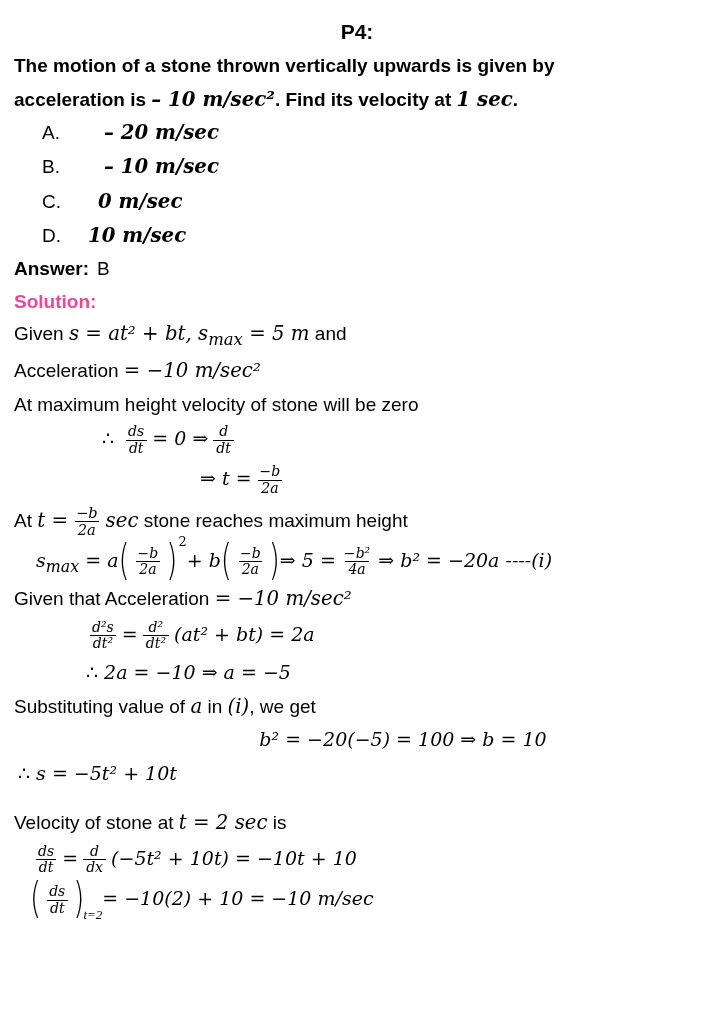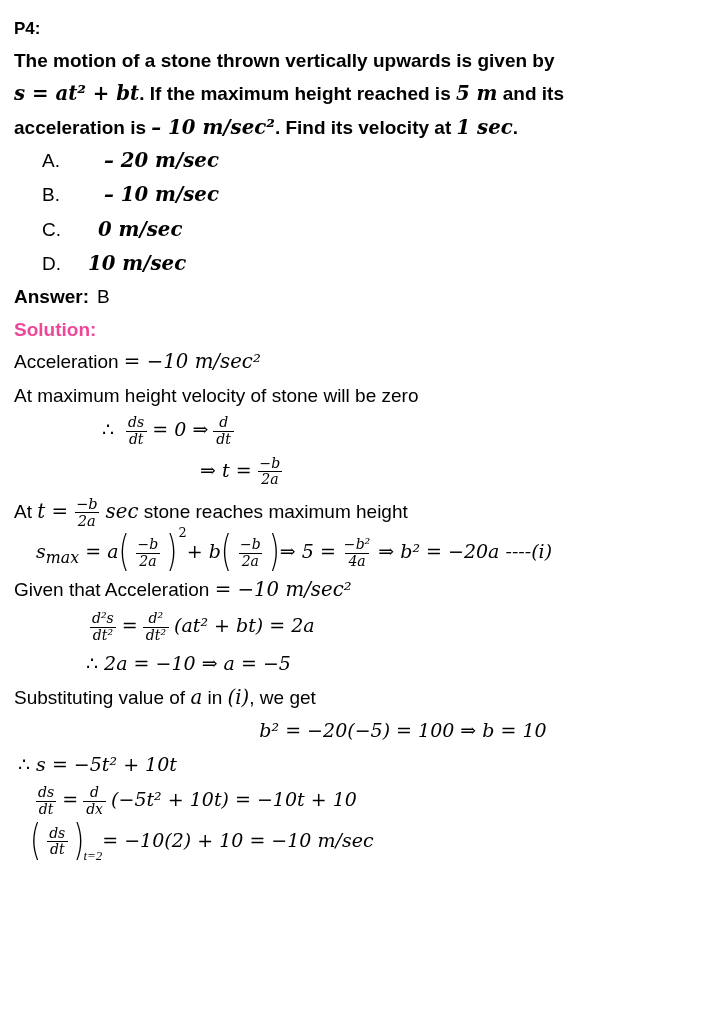--- a/index.html
+++ b/index.html
@@ -9,21 +9,21 @@
     color:#000; font-family:"Liberation Sans", sans-serif;
   }
   .page { padding:18px 14px 0 14px; }
 
   .t { font-family:"Liberation Sans", sans-serif; }
   .m { font-family:"DejaVu Serif","Liberation Serif",serif; font-style:italic; font-size:1.04em; }
   .b { font-weight:bold; }
 
   .line { font-size:19px; line-height:1.34; margin-bottom:7px; }
 
-  .title { font-size:17px; }
+  .title { font-size:21px;text-align:center; }
   .red { color:#ec4899; }
 
   
   .frac {
     display:inline-flex; flex-direction:column; align-items:center;
     vertical-align:middle; font-size:0.74em; line-height:1.12;
     margin:0 5px; text-align:center;justify-content:space-between;
   }
   .frac .num, .frac .den { display:block; padding:0 3px; }
   .frac .den { border-top:1.5px solid #000; }
@@ -71,23 +71,20 @@
 <body>
 
 <div class="page">
 
   <div class="line title b">P4:</div>
 
   <div class="line b">
     <span class="t">The motion of a stone thrown vertically upwards is given by</span>
   </div>
   <div class="line b">
-    <span class="m">s = at² + bt</span><span class="t">. If the maximum height reached is </span><span class="m">5 m</span><span class="t"> and its</span>
-  </div>
-  <div class="line b">
     <span class="t">acceleration is </span><span class="m">– 10 m/sec²</span><span class="t">. Find its velocity at </span><span class="m">1 sec</span><span class="t">.</span>
   </div>
 
   <div>
     <div class="opt opt-a">
       <span class="lab t">A.</span>
       <span class="val m">– 20 m/sec</span>
     </div>
     <div class="opt opt-b">
       <span class="lab t">B.</span>
@@ -102,20 +99,23 @@
       <span class="val m">10 m/sec</span>
     </div>
   </div>
 
   <div class="line answer-line">
     <span class="t b">Answer:</span><span class="t ansval">B</span>
   </div>
 
   <div class="line b red">Solution:</div>
 
+  <div class="line">
+    <span class="t">Given </span><span class="m"><span>s = at² + bt, s</span><sub>max</sub><span> = 5 m</span></span><span class="t"> and</span>
+  </div>
 
   <div class="line">
     <span class="t">Acceleration </span><span class="m">= −10 m/sec²</span>
   </div>
 
   <div class="line">
     <span class="t">At maximum height velocity of stone will be zero</span>
   </div>
 
   <div class="line eq eq1 m">
@@ -178,20 +178,23 @@
   </div>
 
   <div class="line eq eq5 m">
     <span>b² = −20(−5) = 100  ⇒  b = 10</span>
   </div>
 
   <div class="line eq eq6 m">
     <span class="thr">∴</span><span>s = −5t² + 10t</span>
   </div>
 
+  <div class="line gap-top">
+    <span class="t">Velocity of stone at </span><span class="m">t = 2 sec</span><span class="t"> is</span>
+  </div>
 
   <div class="line eq eq7 m">
     <span class="frac">
         <span class="num">ds</span>
         <span class="den">dt</span>
       </span><span>=</span><span class="frac">
         <span class="num">d</span>
         <span class="den">dx</span>
       </span><span>(−5t² + 10t) = −10t + 10</span>
   </div>

